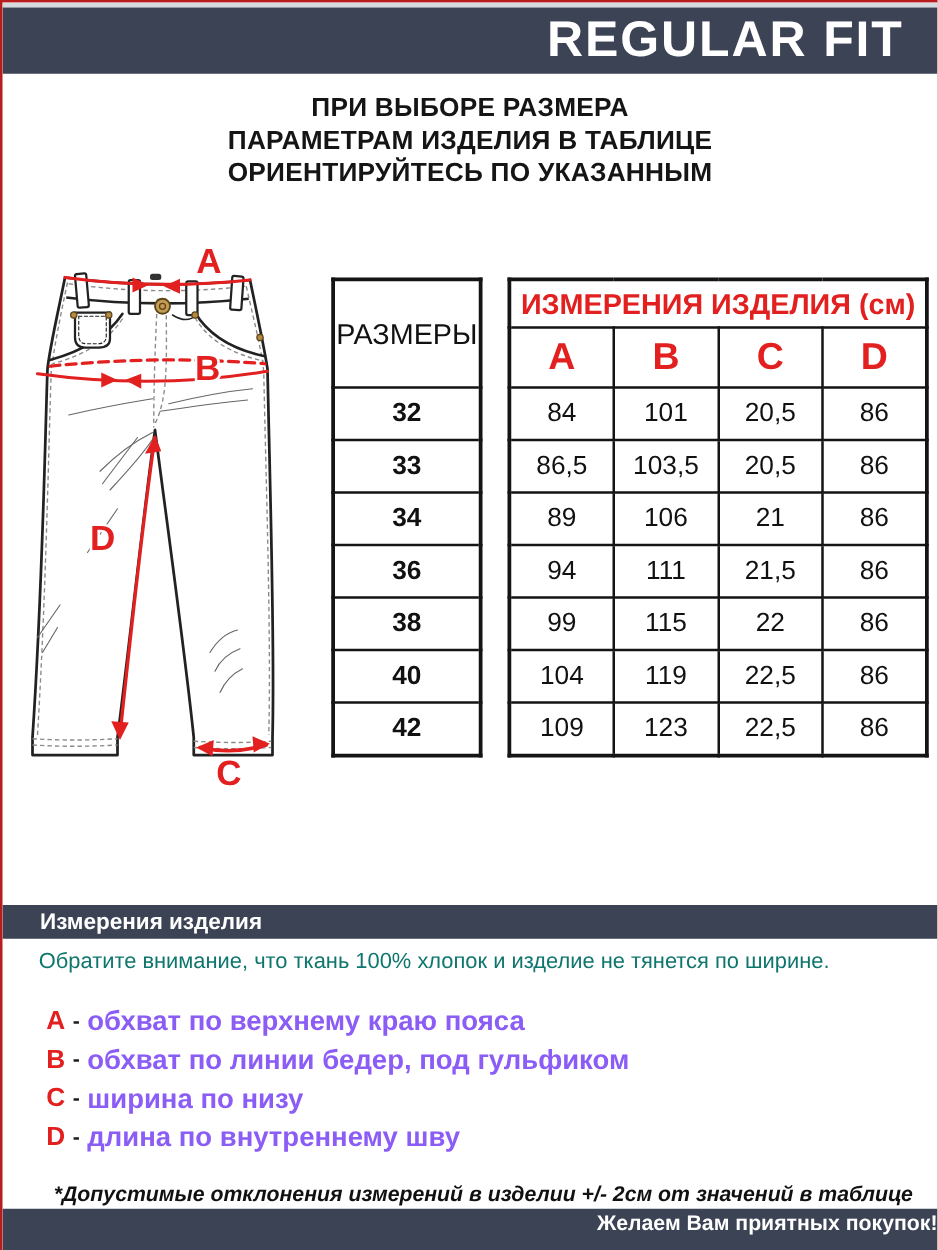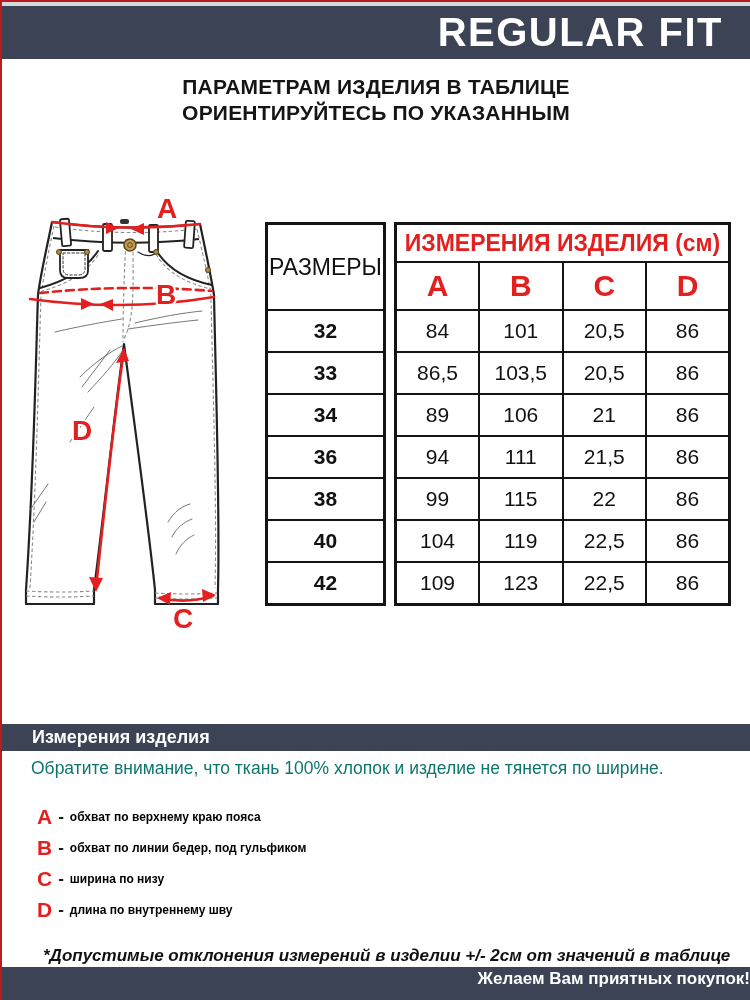--- a/index.html
+++ b/index.html
@@ -16,41 +16,41 @@
   }
   .intro{
     position:absolute;top:72px;left:0;width:100%;text-align:center;
     font-weight:bold;font-size:21px;line-height:26px;color:#151515;letter-spacing:0.2px;
   }
   .diagram{position:absolute;left:8px;top:190px;width:240px;height:460px;}
   .diagram svg{display:block;width:240px;height:460px;}
 
   table{border-collapse:collapse;table-layout:fixed;background:#fff;}
   .sizes-table{position:absolute;left:263px;top:220px;width:121px;border:3px solid #141414;}
-  .measure-table{position:absolute;left:392px;top:220px;width:337px;border:3px solid #141414;}
+  .measure-table{position:absolute;left:404px;top:220px;width:337px;border:3px solid #141414;}
   .sizes-table td,.sizes-table th,.measure-table td,.measure-table th{
     border:2px solid #141414;text-align:center;vertical-align:middle;padding:0;
   }
   .sizes-table th{height:84px;font-size:23px;font-weight:normal;color:#111;}
   .sizes-table td{height:40px;font-size:21px;font-weight:bold;color:#111;}
   .measure-table th.mhead{height:36px;font-size:23px;font-weight:bold;color:#e2201f;}
   .measure-table th.mcol{height:46px;font-size:30px;font-weight:bold;color:#e2201f;width:25%;}
   .measure-table td{height:40px;font-size:21px;font-weight:normal;color:#111;}
 
   .section-bar{
     position:absolute;top:708px;left:0;width:100%;height:27px;background:#3b4354;
     color:#ffffff;font-weight:bold;font-size:18px;line-height:27px;
     box-sizing:border-box;padding-left:30px;margin-top:14px;
   }
   .notice{position:absolute;top:752px;left:25px;width:700px;font-size:17.5px;color:#0f766e;margin:4px;}
   .legend{position:absolute;top:799px;left:35px;margin:0;padding:0;list-style:none;}
   .legend li{height:31px;display:flex;align-items:center;}
   .legend .ltr{color:#e2201f;font-weight:bold;font-size:21px;}
   .legend .sep{margin:0 6px;font-weight:bold;font-size:17px;}
-  .legend .txt{font-weight:bold;font-size:12px;color:#000000;}
+  .legend .txt{font-weight:bold;font-size:22px;color:#8b5cf6;}
   .disclaimer{
     position:absolute;top:928px;left:25px;width:710px;margin:16px;
     font-style:italic;font-weight:bold;font-size:17px;color:#111;
   }
   .footer-bar{
     position:absolute;bottom:0;left:0;width:100%;height:33px;background:#3b4354;
     color:#ffffff;font-weight:bold;font-size:17px;line-height:23px;text-align:right;
   }
 </style>
 </head>
@@ -58,20 +58,21 @@
 
 <div class="page">
 
   <div class="top-strip"></div>
 
   <header class="top-bar">
     <span>REGULAR FIT</span>
   </header>
 
   <div class="intro">
+    <div>ПРИ ВЫБОРЕ РАЗМЕРА</div>
     <div>ПАРАМЕТРАМ ИЗДЕЛИЯ В ТАБЛИЦЕ</div>
     <div>ОРИЕНТИРУЙТЕСЬ ПО УКАЗАННЫМ</div>
   </div>
 
   <div class="diagram">
     <svg viewBox="0 0 240 460" xmlns="http://www.w3.org/2000/svg" font-family="Liberation Sans, sans-serif">
 
       <g stroke="#222222" stroke-width="2.2" fill="#ffffff" stroke-linejoin="round">
         <path d="M42,30 Q115,40 190,32 C198,70 202,90 204,103 C206,200 210,320 208,398 L208,412 L145,412 L145,398 C138,330 124,230 114,152 C104,225 94,320 84,398 L84,412 L16,412 L16,398 C24,280 26,160 28,103 C30,85 36,60 42,30 Z"></path>
         <path d="M43,46 Q115,55 189,47" fill="none"></path>

